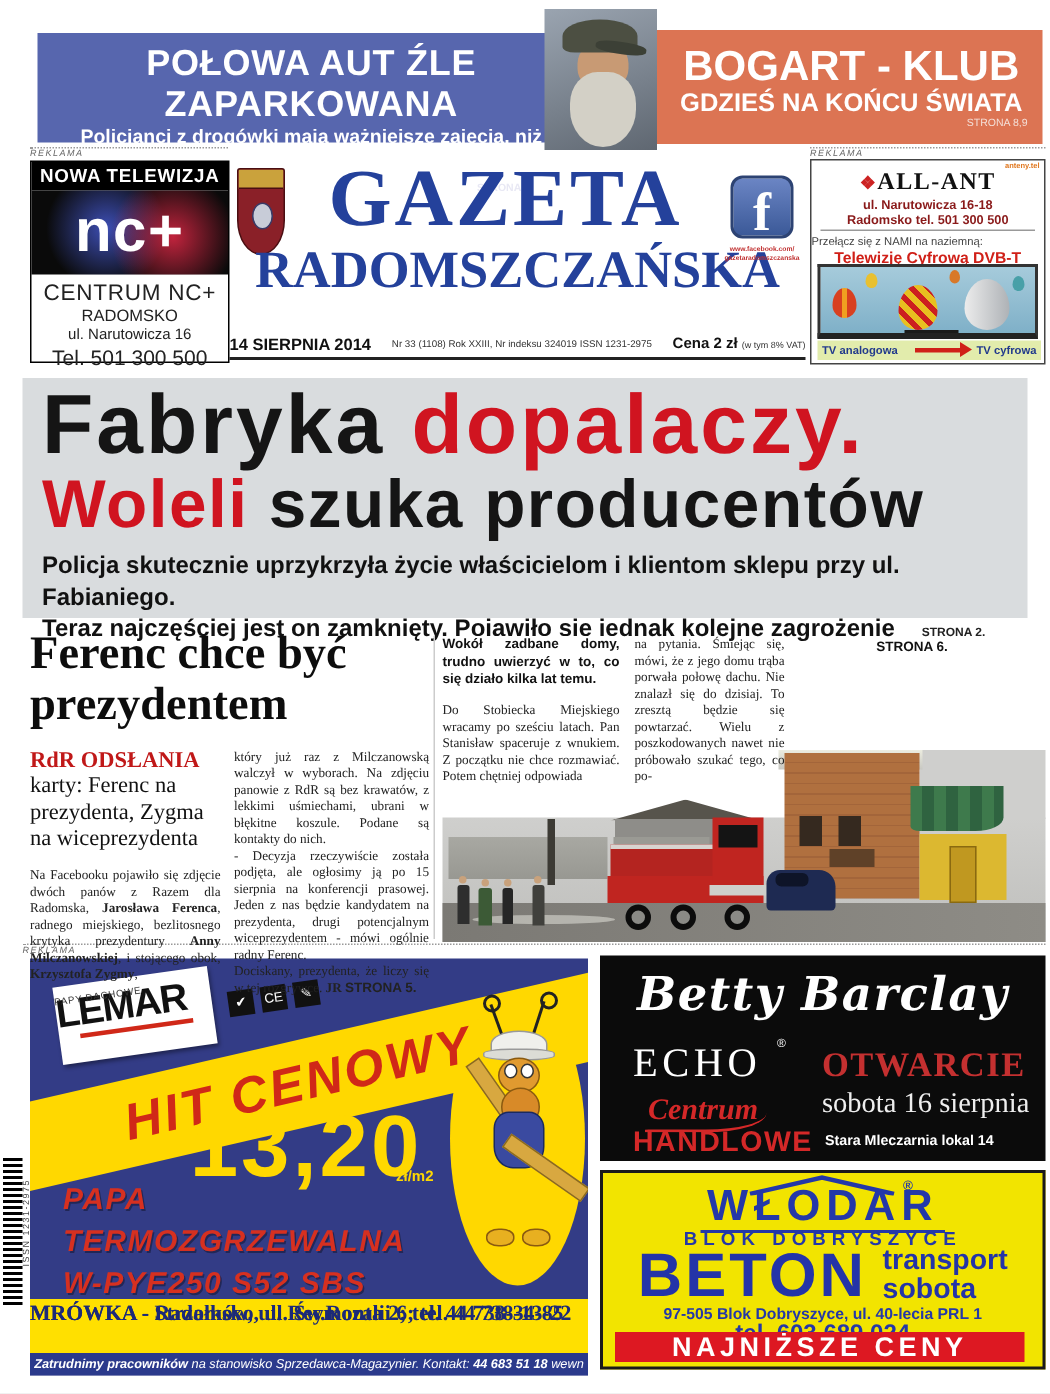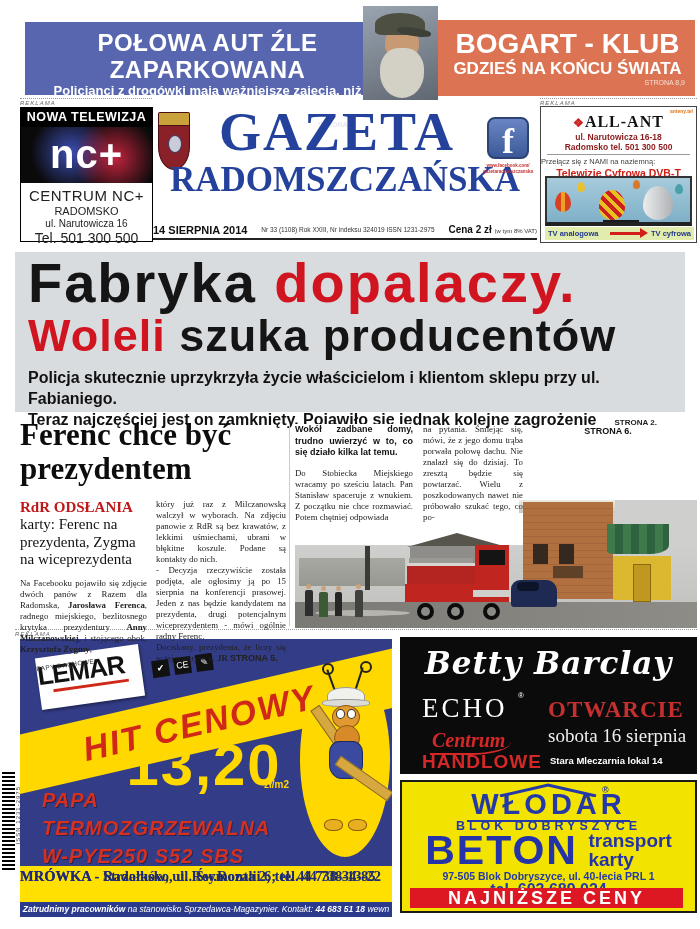--- a/index.html
+++ b/index.html
@@ -411,21 +411,21 @@
     <svg class="wl-roof" width="100" height="14" viewBox="0 0 100 14">
         <polyline points="2,13 50,2 98,13" fill="none" stroke="#2438a8" stroke-width="3"></polyline>
       </svg>
     <div class="wl-reg">®</div>
     <div class="wl-brand"><span>WŁODAR</span></div>
     <div class="wl-sub">BLOK DOBRYSZYCE</div>
     <div class="wl-betonrow">
       <span class="wl-beton">BETON</span>
       <span class="wl-tp">
         <span style="display:block;">transport</span>
-        <span style="display:block;">karty</span>
+        <span style="display:block;">sobota</span>
       </span>
     </div>
     <div class="wl-addr">97-505 Blok Dobryszyce, ul. 40-lecia PRL 1</div>
     <div class="wl-tel">tel. 603 689 024</div>
     <div class="wl-band">NAJNIŻSZE CENY</div>
   </div>
 
   <div class="abs barcode"></div>
   <div class="abs issn">ISSN 1231-2975</div>
 

